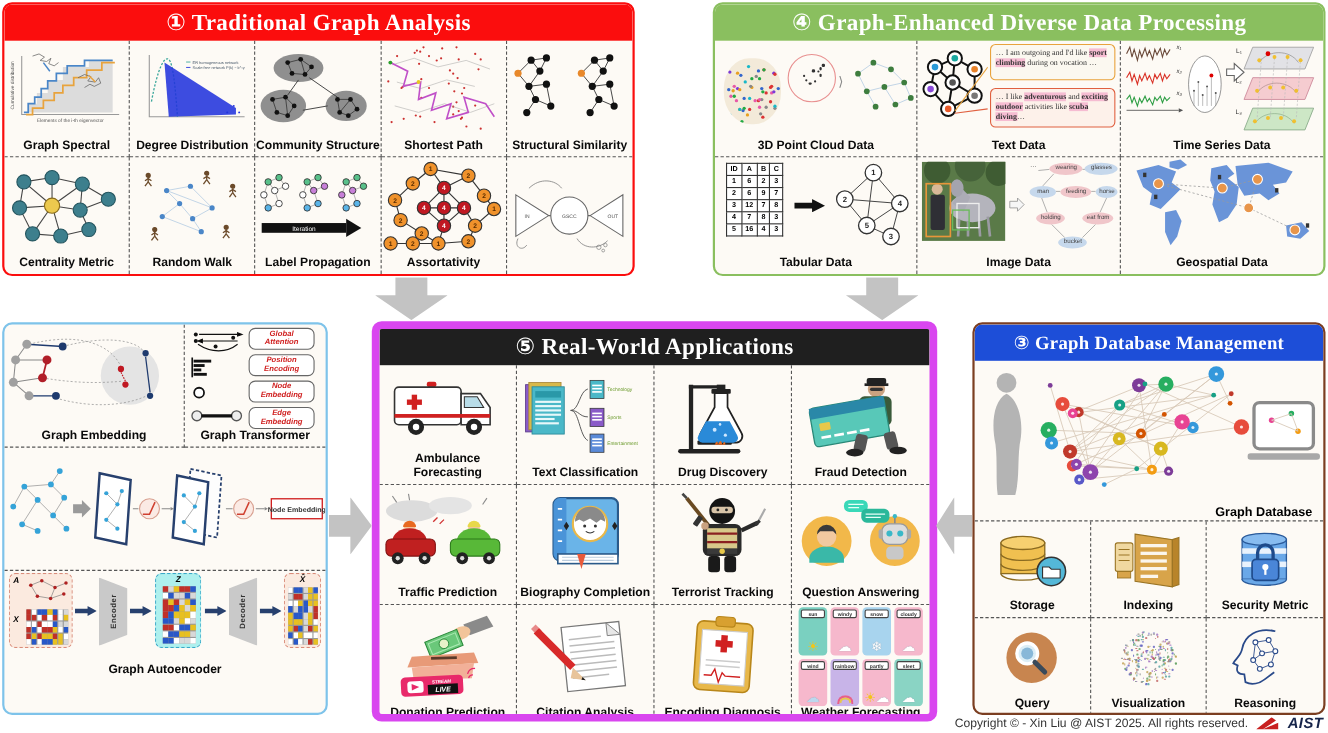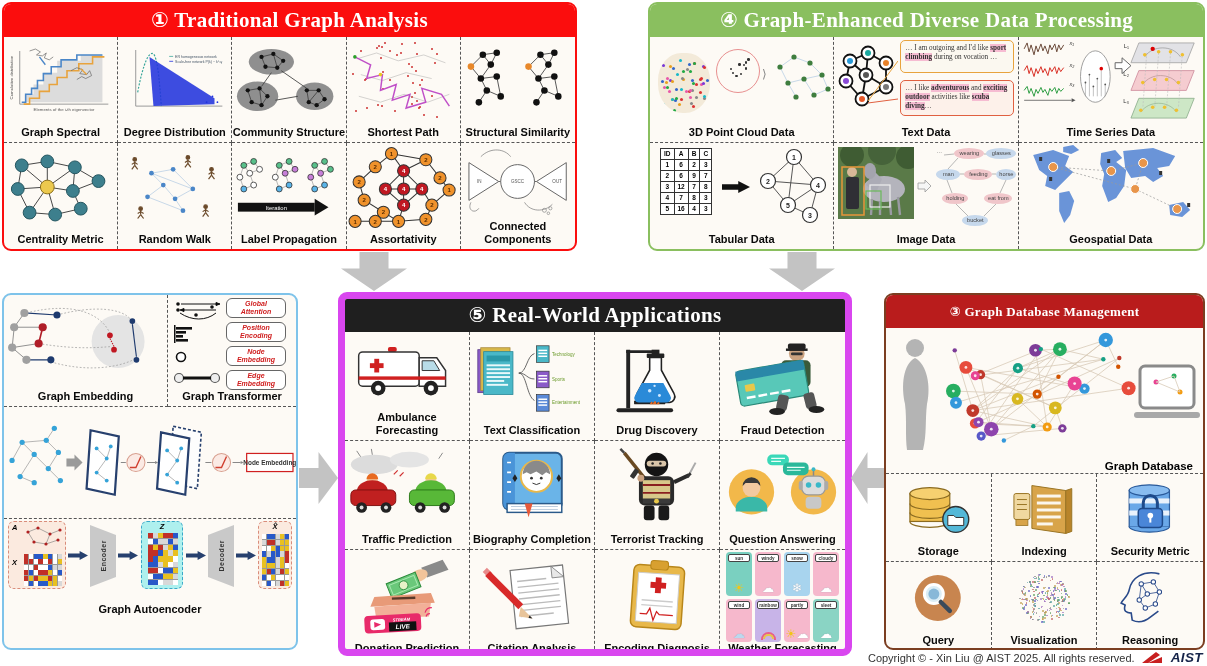--- a/index.html
+++ b/index.html
@@ -29,21 +29,21 @@
 #p1 .grid{grid-template-columns:repeat(5,1fr);grid-template-rows:1fr 1fr;height:212px}
 #p4{left:648px;top:2px;width:557px;height:249px;border:2px solid #8abf5f}
 #p4 .phead{background:#8abf5f;height:33px;font-size:21px}
 #p4 .grid{grid-template-columns:repeat(3,1fr);grid-template-rows:1fr 1fr;height:212px}
 #p2{left:2px;top:293px;width:296px;height:357px;border:2px solid #7ec3ea}
 #p2 .phead{background:#1878be;height:32px;font-size:20px}
 #p5{left:338px;top:292px;width:514px;height:364px;border:7px solid #d946ef}
 #p5 .phead{background:#1f1f1f;height:33px;font-size:21px}
 #p5 .grid{grid-template-columns:repeat(4,1fr);grid-template-rows:repeat(3,1fr);height:327px}
 #p3{left:884px;top:293px;width:321px;height:357px;border:2px solid #7b3e21}
-#p3 .phead{background:#b91c1c;height:33px;font-size:13px}
+#p3 .phead{background:#1d4ed8;height:33px;font-size:17px}
 .p2row{display:flex}
 .gt-tag{border:1.2px solid #666;border-radius:6px;color:#d02020;font-style:italic;font-weight:700;font-size:7px;line-height:8px;text-align:center;padding:1px 2px;background:#fff;width:60px}
 .quote{position:absolute;border-radius:5px;font-family:"Liberation Serif",serif;font-size:7.2px;line-height:9px;padding:3px 4px;color:#333}
 .sgnode{position:absolute;border-radius:50%;font-size:5.6px;line-height:11px;height:11px;text-align:center;color:#444}
 .dtable{border-collapse:collapse;font-size:6.5px;line-height:8px}
 .dtable td{border:1px solid #333;text-align:center;padding:1px 3px;font-weight:700;background:#fff}
 .dashedpink{border:1.5px dashed #d98c7a;border-radius:6px;background:#fbeadf;position:absolute}
 .vtext{writing-mode:vertical-rl;transform:rotate(180deg);font-size:7px;font-weight:700;color:#333;letter-spacing:.5px}
 .trap{position:absolute;background:#c9c9c9;display:flex;align-items:center;justify-content:center}
 .pixmat{display:grid;gap:.5px;position:absolute;background:#999}
@@ -547,21 +547,20 @@
         <line x1="38" y1="37" x2="40" y2="37" stroke="#666"></line>
               <line x1="74" y1="37" x2="76" y2="37" stroke="#666"></line>
         <circle cx="84" cy="66" r="2" fill="none" stroke="#888" stroke-width=".7"></circle>
               <circle cx="90" cy="64" r="1.6" fill="none" stroke="#888" stroke-width=".7"></circle>
               <circle cx="88" cy="69" r="1.3" fill="none" stroke="#888" stroke-width=".7"></circle>
         <text x="16" y="39" font-size="4.6" fill="#555">IN</text>
         <text x="57" y="39" font-size="4.6" fill="#555" text-anchor="middle">GSCC</text>
         <text x="92" y="39" font-size="4.6" fill="#555">OUT</text>
       </svg>
           </div>
-      <div class="clabel">Connected Components</div>
     </div>
   </div>
 </div>
 
 <div class="panel" id="p4">
   <div class="phead">④ Graph-Enhanced Diverse Data Processing</div>
   <div class="grid">
 
     <div class="cell dr db">
       <div class="ill">

